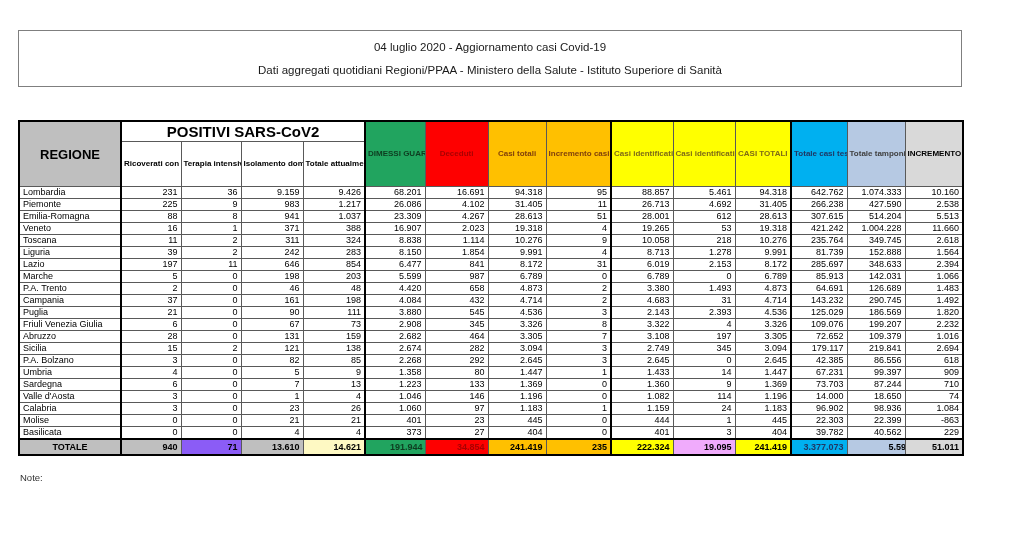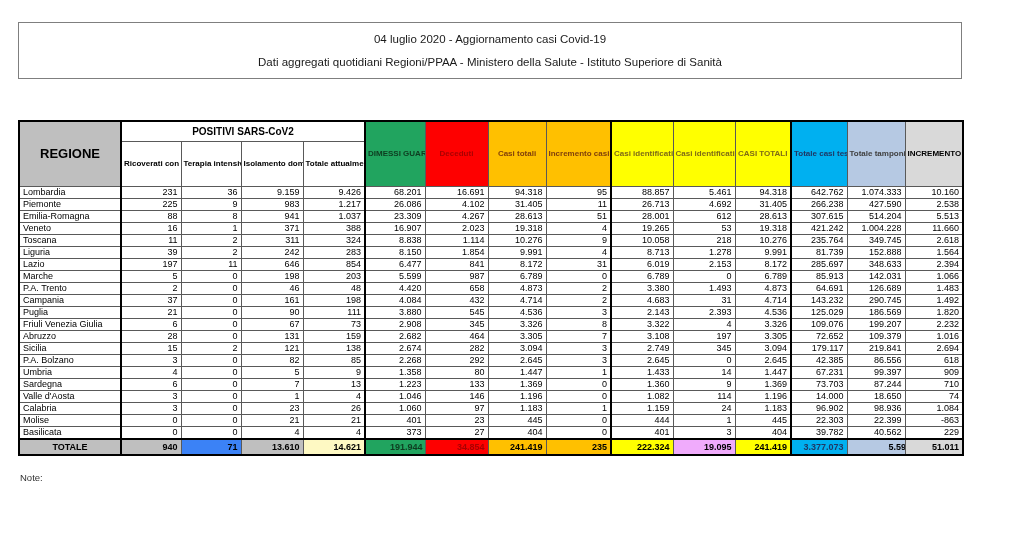--- a/index.html
+++ b/index.html
@@ -5,36 +5,36 @@
   * { box-sizing: border-box; }
   html,body { margin:0; padding:0; background:#fff; }
   .page {
     position: relative;
     width: 1024px; height: 541px;
     background:#fff;
     font-family: "Liberation Sans", "DejaVu Sans", sans-serif;
     color:#000;
   }
   .title-box {
-    position:absolute; left:18px; top:22px; width:944px; height:57px;
+    position:absolute; left:18px; top:30px; width:944px; height:57px;
     border:1px solid #7f7f7f;
     display:flex; flex-direction:column; justify-content:space-evenly;
     text-align:center;
   }
   .title-line { font-size:11.5px; color:#1a1a1a; }
   table.covid {
     position:absolute; left:18px; top:120px; width:944px;
     border-collapse:collapse; table-layout:fixed;
     border:2px solid #000;
   }
   table.covid th, table.covid td {
     border:1px solid #595959;
     overflow:hidden; white-space:nowrap;
   }
-  th.group-hd { height:20px; font-size:10px; font-weight:bold; background:#fff; }
+  th.group-hd { height:20px; font-size:15px; font-weight:bold; background:#fff; }
   th.region-hd { background:#bfbfbf; font-size:13px; font-weight:bold; vertical-align:middle; }
   th.col-hd {
     height:45px; font-size:8px; font-weight:bold; line-height:1.18;
     vertical-align:middle; text-align:center; padding:0 2px;
     white-space:normal;
   }
   thead th { border-bottom:1px solid #000; }
   tbody td { height:11px; line-height:11px; font-size:9px; padding:0 3px; background:#fff; }
   tbody td.region { text-align:left; }
   tbody td.num { text-align:right; }
@@ -450,21 +450,21 @@
           <td class="num gb">401</td>
           <td class="num">3</td>
           <td class="num">404</td>
           <td class="num gb">39.782</td>
           <td class="num">40.562</td>
           <td class="num">229</td>
         </tr>
         <tr class="total-row">
           <td class="region">TOTALE</td>
           <td class="num gb" style="background: rgb(191, 191, 191); color: rgb(0, 0, 0);">940</td>
-          <td class="num" style="background: #3b82f6; color: rgb(0, 0, 0);">71</td>
+          <td class="num" style="background: #8b5cf6; color: rgb(0, 0, 0);">71</td>
           <td class="num" style="background: rgb(191, 191, 191); color: rgb(0, 0, 0);">13.610</td>
           <td class="num" style="background: #fef9c3; color: rgb(0, 0, 0);">14.621</td>
           <td class="num gb" style="background: rgb(33, 164, 95); color: rgb(14, 60, 32); padding-left: 24px;">191.944</td>
           <td class="num" style="background: rgb(254, 0, 0); color: rgb(170, 0, 0);">34.854</td>
           <td class="num" style="background: rgb(255, 192, 0); color: rgb(0, 0, 0);">241.419</td>
           <td class="num" style="background: rgb(255, 192, 0); color: rgb(0, 0, 0); margin-left: 28px;">235</td>
           <td class="num gb" style="background: rgb(255, 255, 0); color: rgb(0, 0, 0);">222.324</td>
           <td class="num" style="background: #f0abfc; color: rgb(0, 0, 0);">19.095</td>
           <td class="num" style="background: rgb(255, 255, 0); color: rgb(0, 0, 0);">241.419</td>
           <td class="num gb" style="background: rgb(0, 176, 240); color: rgb(31, 56, 100);">3.377.073</td>

